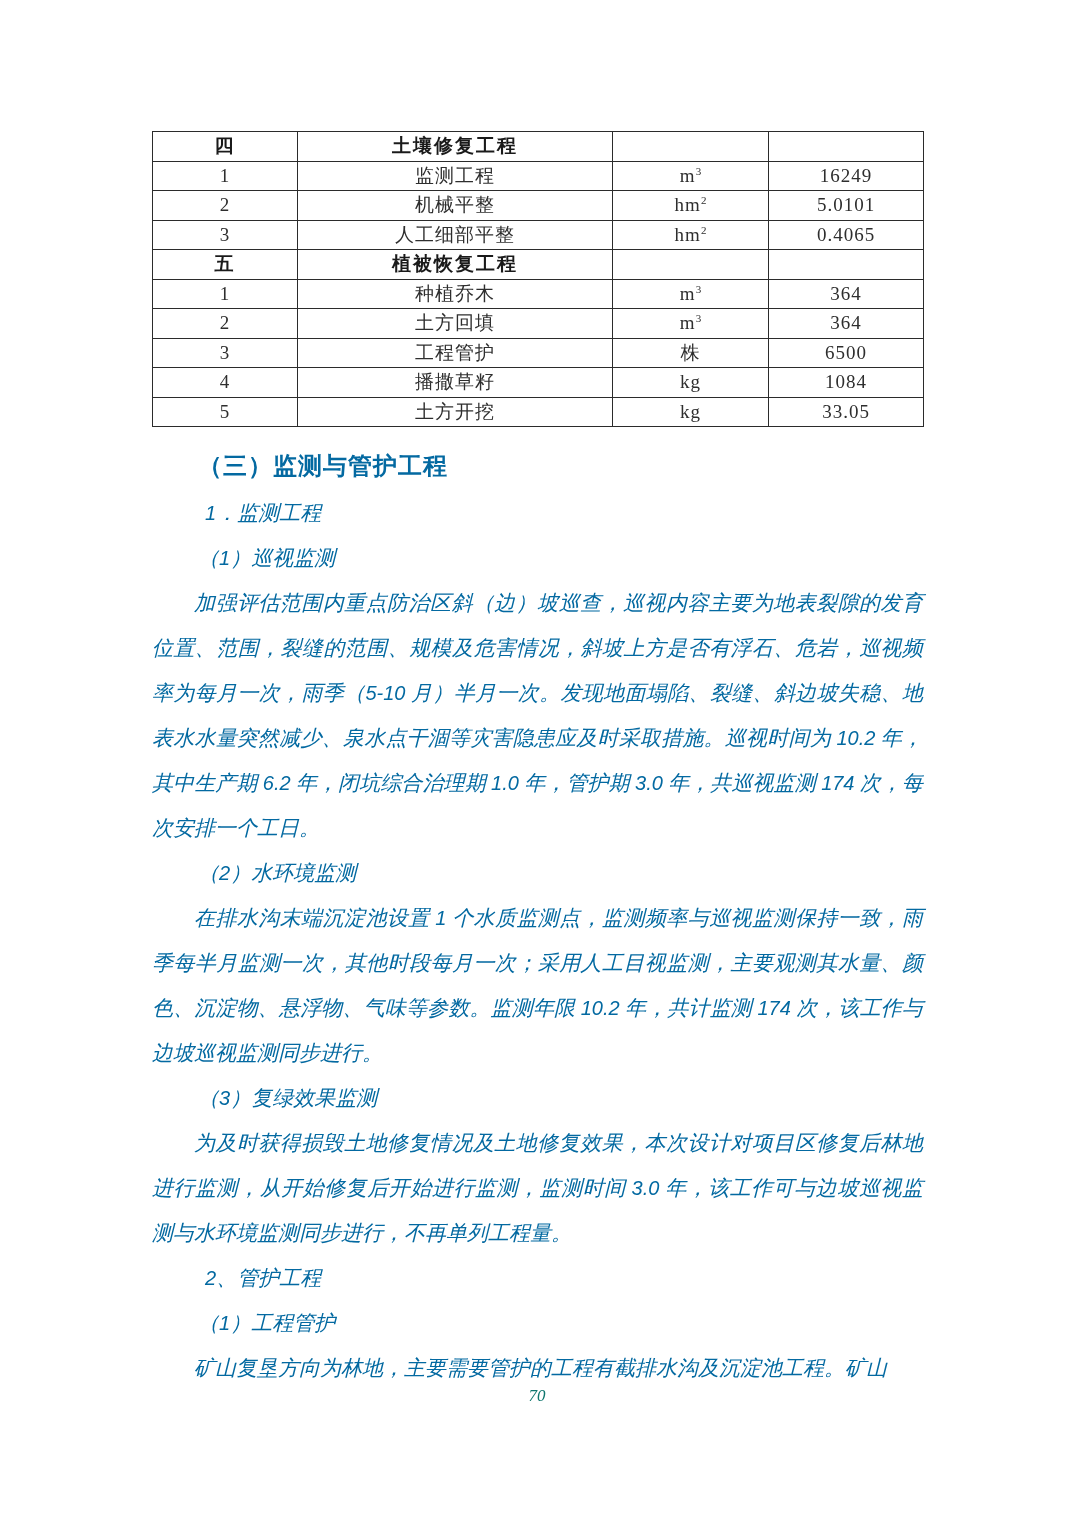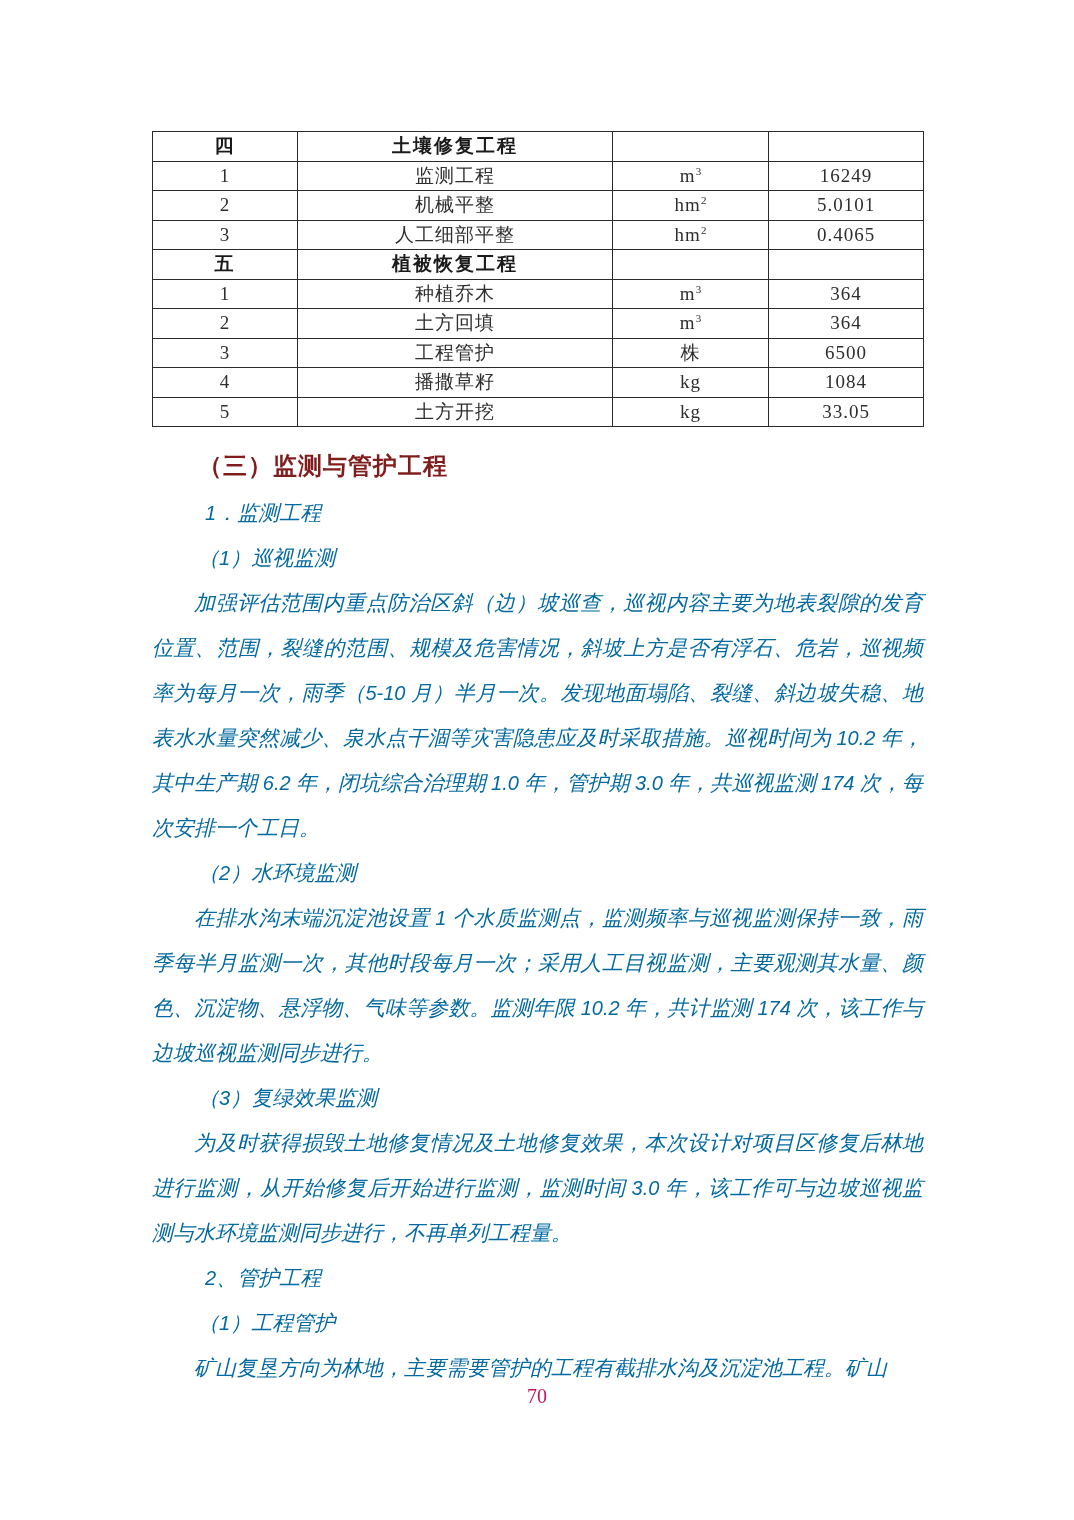--- a/index.html
+++ b/index.html
@@ -61,21 +61,21 @@
     top: 441px;
     width: 771px;
   }
   .doc-body h2.heading {
     margin: 0;
     font-size: 24px;
     font-weight: 700;
     line-height: 50px;
     text-indent: 46px;
     letter-spacing: 1px;
-    color: #7f1d1d;
+    color: #0369a1;
   }
   .doc-body p {
     margin: 0;
     font-size: 21px;
     line-height: 45px;
     color: #0369a1;
     font-style: italic;
   }
   .doc-body p.sub1 { text-indent: 53px; }
   .doc-body p.sub2 { text-indent: 46px; }
@@ -90,23 +90,24 @@
     letter-spacing: 0;
   }
 
   
   .footer {
     position: absolute;
     left: 0;
     top: 1384px;
     width: 100%;
     text-align: center;
-    font-size: 20px;
+    font-size: 17px;
     line-height: 24px;
-    color: #be185d;
+    color: #0f766e;
+    font-style: italic;
   }
 </style>
 </head>
 <body>
 
 <div class="page">
 
   <div class="tbl-wrap">
     <table class="qty">
       <colgroup>

